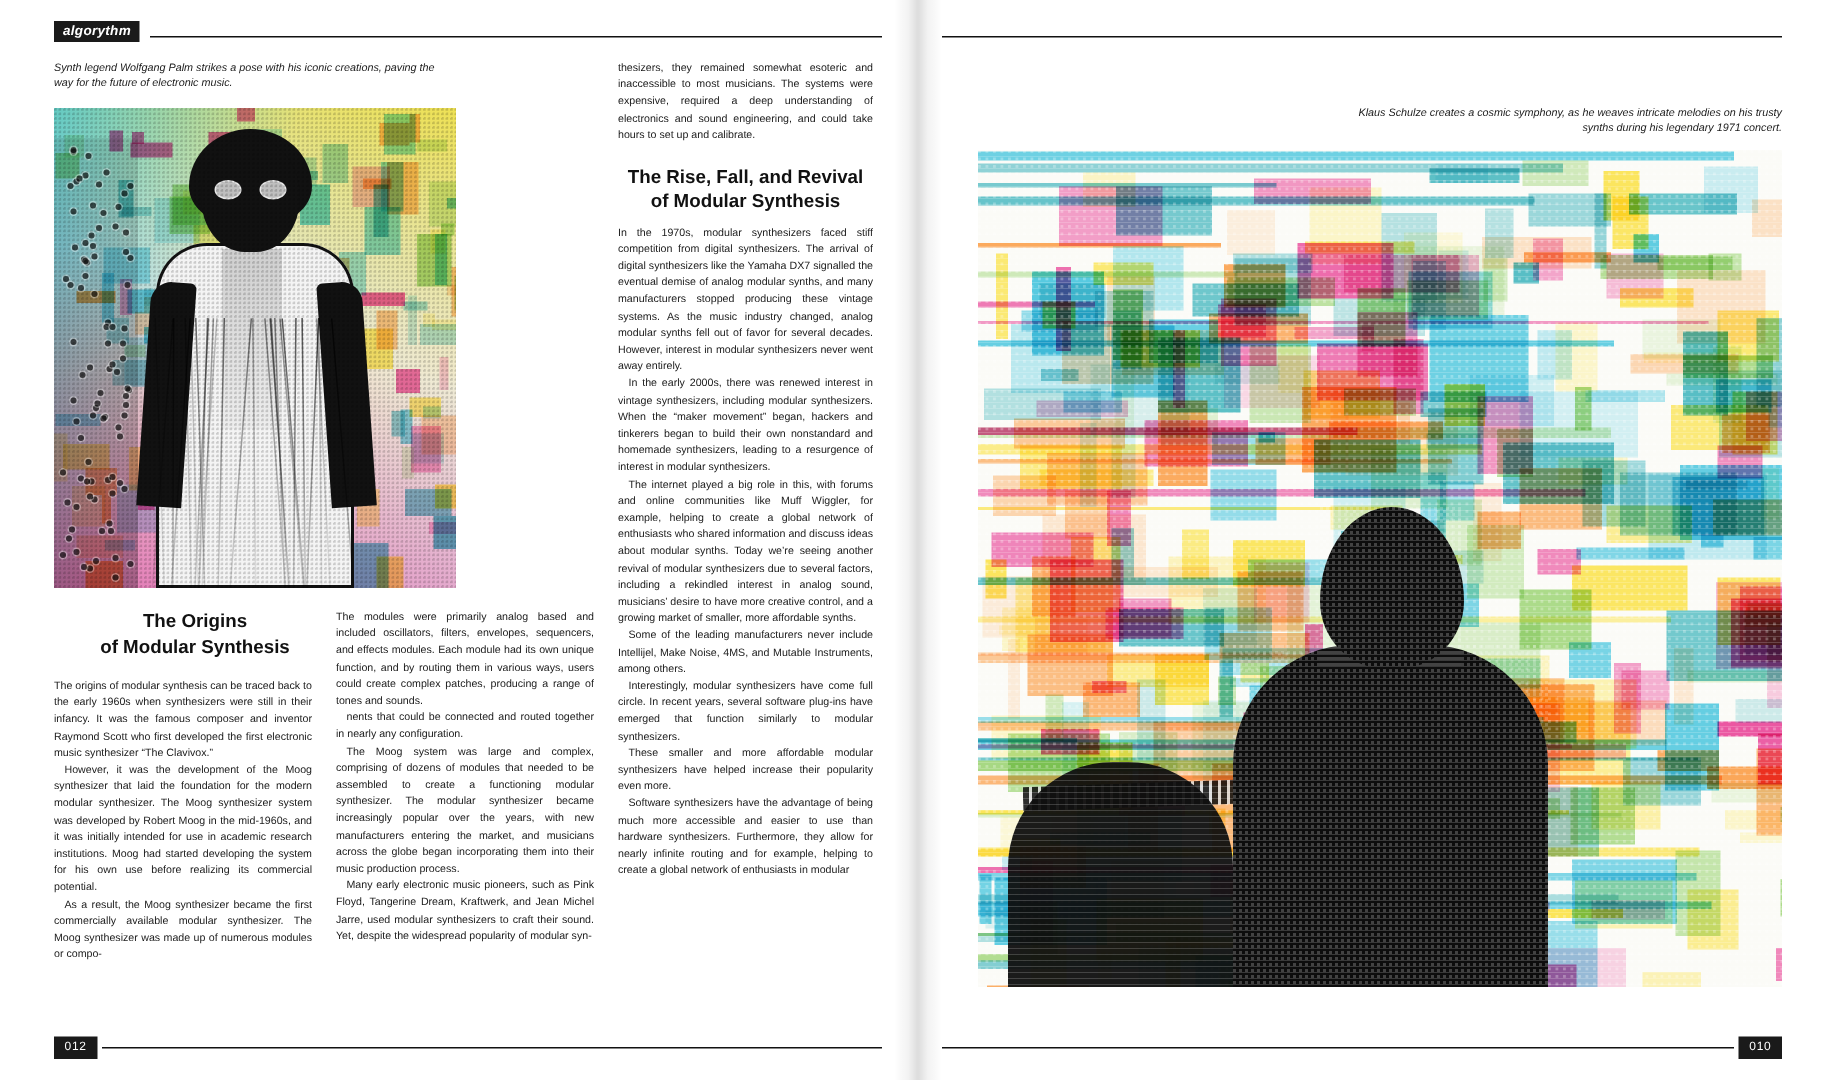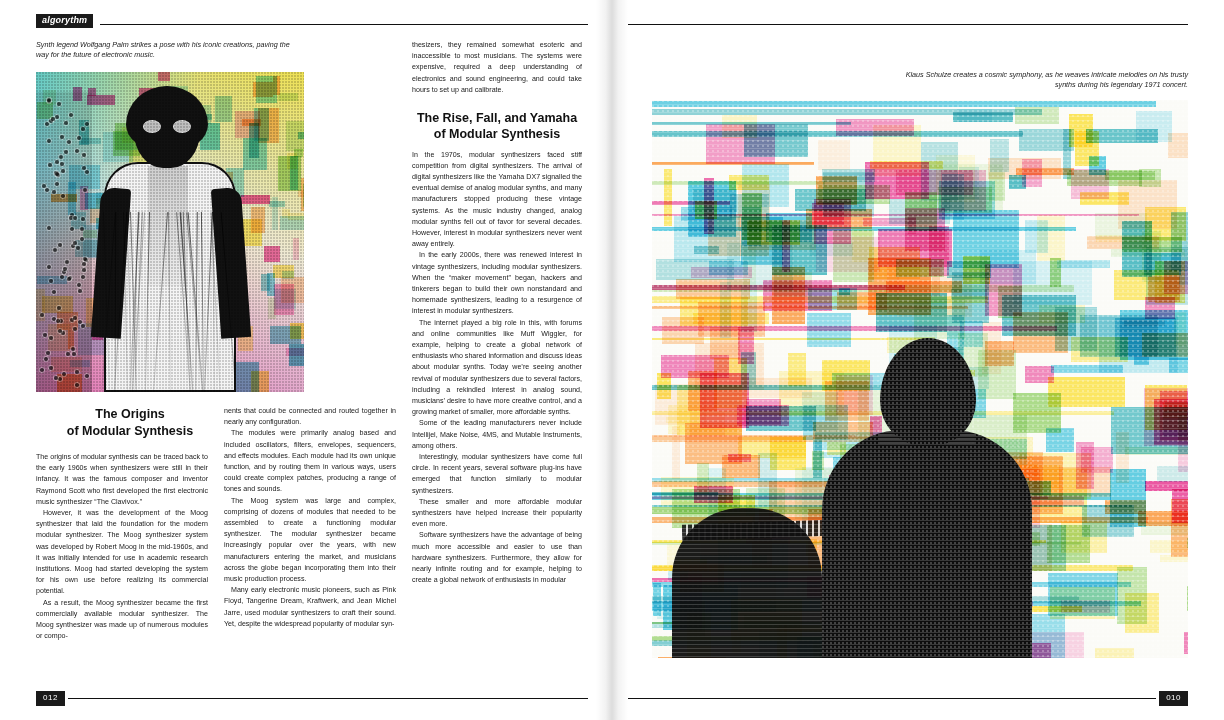--- a/index.html
+++ b/index.html
@@ -582,30 +582,30 @@
       <div>of Modular Synthesis</div>
     </div>
 
     <div class="col col-l1">
       <p>The origins of modular synthesis can be traced back to the early 1960s when synthesizers were still in their infancy. It was the famous composer and inventor Raymond Scott who first developed the first electronic music synthesizer “The Clavivox.”</p>
       <p>However, it was the development of the Moog synthesizer that laid the foundation for the modern modular synthesizer. The Moog synthesizer system was developed by Robert Moog in the mid-1960s, and it was initially intended for use in academic research institutions. Moog had started developing the system for his own use before realizing its commercial potential.</p>
       <p>As a result, the Moog synthesizer became the first commercially available modular synthesizer. The Moog synthesizer was made up of numerous modules or compo-</p>
     </div>
 
     <div class="col col-l2">
+      <p>The modules were primarily analog based and included oscillators, filters, envelopes, sequencers, and effects modules. Each module had its own unique function, and by routing them in various ways, users could create complex patches, producing a range of tones and sounds.</p>
       <p>nents that could be connected and routed together in nearly any configuration.</p>
-      <p>The modules were primarily analog based and included oscillators, filters, envelopes, sequencers, and effects modules. Each module had its own unique function, and by routing them in various ways, users could create complex patches, producing a range of tones and sounds.</p>
       <p>The Moog system was large and complex, comprising of dozens of modules that needed to be assembled to create a functioning modular synthesizer. The modular synthesizer became increasingly popular over the years, with new manufacturers entering the market, and musicians across the globe began incorporating them into their music production process.</p>
       <p>Many early electronic music pioneers, such as Pink Floyd, Tangerine Dream, Kraftwerk, and Jean Michel Jarre, used modular synthesizers to craft their sound. Yet, despite the widespread popularity of modular syn-</p>
     </div>
 
     <div class="col col-l3">
       <p>thesizers, they remained somewhat esoteric and inaccessible to most musicians. The systems were expensive, required a deep understanding of electronics and sound engineering, and could take hours to set up and calibrate.</p>
       <div class="subhead">
-        <div>The Rise, Fall, and Yamaha</div>
+        <div>The Rise, Fall, and Revival</div>
         <div>of Modular Synthesis</div>
       </div>
       <p>In the 1970s, modular synthesizers faced stiff competition from digital synthesizers. The arrival of digital synthesizers like the Yamaha DX7 signalled the eventual demise of analog modular synths, and many manufacturers stopped producing these vintage systems. As the music industry changed, analog modular synths fell out of favor for several decades. However, interest in modular synthesizers never went away entirely.</p>
       <p>In the early 2000s, there was renewed interest in vintage synthesizers, including modular synthesizers. When the “maker movement” began, hackers and tinkerers began to build their own nonstandard and homemade synthesizers, leading to a resurgence of interest in modular synthesizers.</p>
       <p>The internet played a big role in this, with forums and online communities like Muff Wiggler, for example, helping to create a global network of enthusiasts who shared information and discuss ideas about modular synths. Today we’re seeing another revival of modular synthesizers due to several factors, including a rekindled interest in analog sound, musicians’ desire to have more creative control, and a growing market of smaller, more affordable synths.</p>
       <p>Some of the leading manufacturers never include Intellijel, Make Noise, 4MS, and Mutable Instruments, among others.</p>
       <p>Interestingly, modular synthesizers have come full circle. In recent years, several software plug-ins have emerged that function similarly to modular synthesizers.</p>
       <p>These smaller and more affordable modular synthesizers have helped increase their popularity even more.</p>
       <p>Software synthesizers have the advantage of being much more accessible and easier to use than hardware synthesizers. Furthermore, they allow for nearly infinite routing and for example, helping to create a global network of enthusiasts in modular</p>
     </div>

